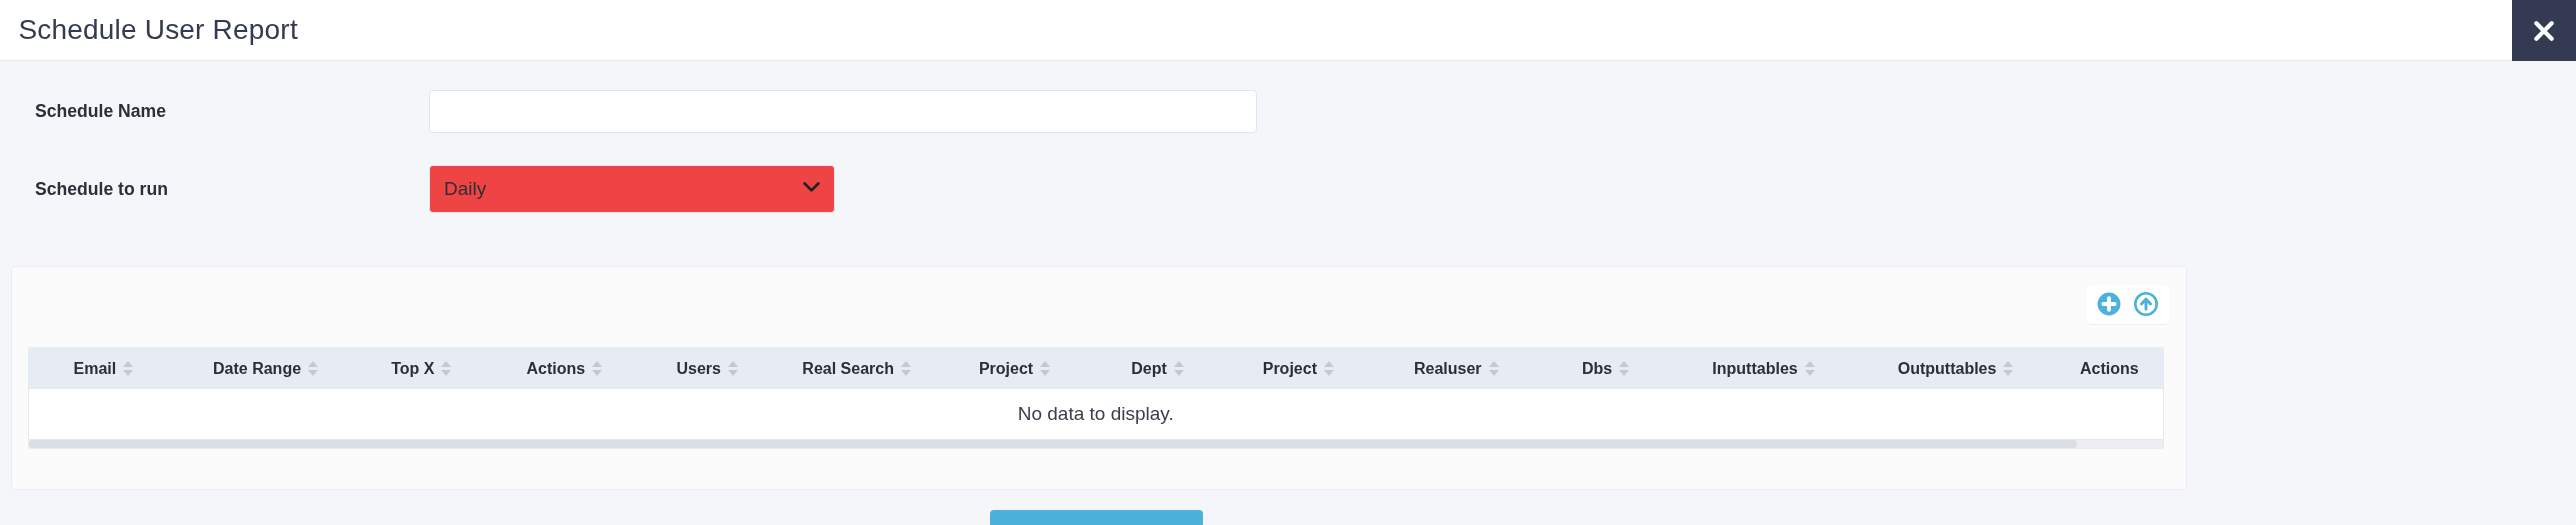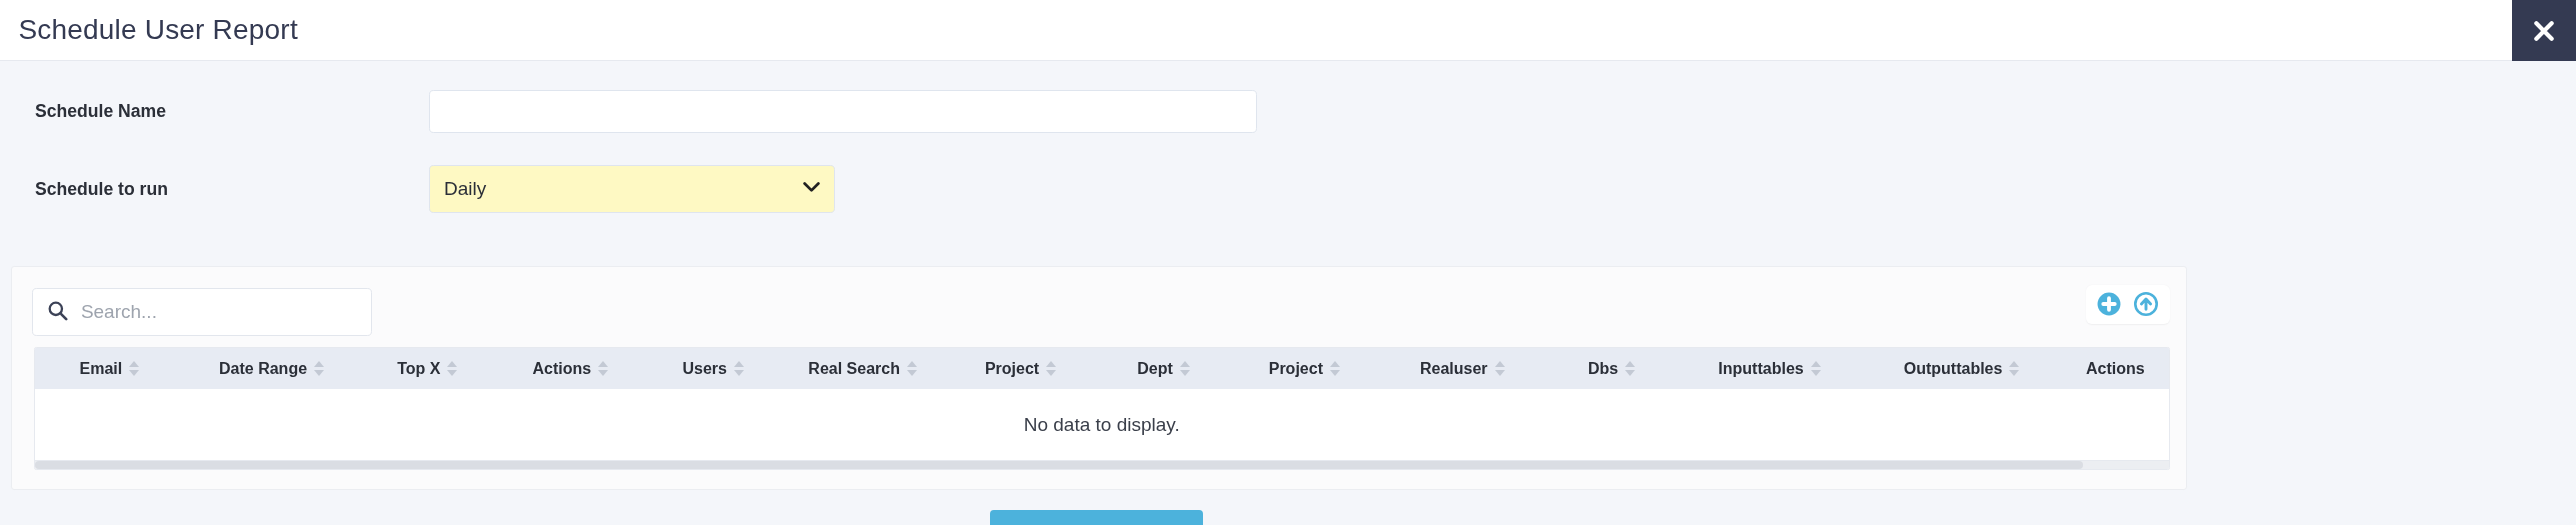--- a/index.html
+++ b/index.html
@@ -72,21 +72,21 @@
     font-family: "Liberation Sans", sans-serif;
   }
   .select-wrap {
     position: relative;
     width: 406px; height: 48px;
   }
   .sel-box {
     width: 406px; height: 48px;
     border: 1.5px solid #dfe5ee;
     border-radius: 4.6px;
-    background: #fef9c3;
+    background: #ef4444;
     font-size: 19px;
     color: #2b2f38;
     display: flex; align-items: center;
     padding: 12px 14px;
     cursor: pointer;
   }
   .sel-chevron {
     position: absolute;
     right: 15.3px; top: 50%;
     transform: translateY(-50%);
@@ -145,21 +145,21 @@
     display: flex;
     align-items: center;
     gap: 10.7px;
     box-shadow: 0 0.8px 1.5px rgba(0,0,0,.05);
   }
   .icon-btn { cursor: pointer; display: block; line-height: 0; }
 
   
   .table-wrap {
     position: absolute;
-    left: 22px; top: 80px;
+    left: 16px; top: 80px;
     width: 2136px;
     border: 0.8px solid #e6e9ef;
     background: #fff;
     border-radius: 2.3px;
     overflow: hidden;
   }
   table { border-collapse: collapse; width: 100%; table-layout: fixed; }
   thead tr { background: #e7ebf3; height: 41px; }
   thead th {
     font-size: 16px;
@@ -176,21 +176,21 @@
   .sorter i {
     display: block;
     width: 0; height: 0;
     border-left: 5.4px solid transparent;
     border-right: 5.4px solid transparent;
   }
   .sorter i.up   { border-bottom: 6.1px solid #c3c9d4; }
   .sorter i.down { border-top: 6.1px solid #c3c9d4; }
 
   .empty-row td {
-    height: 71px;
+    height: 50px;
     text-align: center;
     font-size: 19px;
     color: #3a3f4a;
     background: #fff;
   }
   .hscroll {
     height: 9.2px;
     background: #eceef2;
     border-top: 0.8px solid #e6e9ef;
   }
@@ -247,29 +247,20 @@
       <span class="sel-chevron">
         <svg width="17" height="10.7" viewBox="0 0 22 14">
           <path d="M2 2 L11 11 L20 2" fill="none" stroke="#222" stroke-width="3.6" stroke-linecap="round" stroke-linejoin="round"></path>
         </svg>
       </span>
     </div>
   </div>
 
   <div class="panel">
 
-    <div class="search-wrap">
-      <span>
-        <svg width="21.5" height="21.5" viewBox="0 0 28 28">
-          <circle cx="11.5" cy="11.5" r="8" fill="none" stroke="#3c4257" stroke-width="3"></circle>
-          <path d="M17.5 17.5 L25 25" stroke="#3c4257" stroke-width="3.4" stroke-linecap="round"></path>
-        </svg>
-      </span>
-      <input class="search-input" type="text" placeholder="Search..." style="">
-    </div>
 
     <div class="icon-group">
       <span class="icon-btn">
         <svg width="26" height="26" viewBox="0 0 34 34">
           <circle cx="17" cy="17" r="15" fill="#4cb2dc"></circle>
           <path d="M17 9.5 V24.5 M9.5 17 H24.5" stroke="#ffffff" stroke-width="5" stroke-linecap="round"></path>
         </svg>
       </span>
       <span class="icon-btn">
         <svg width="26" height="26" viewBox="0 0 34 34">

